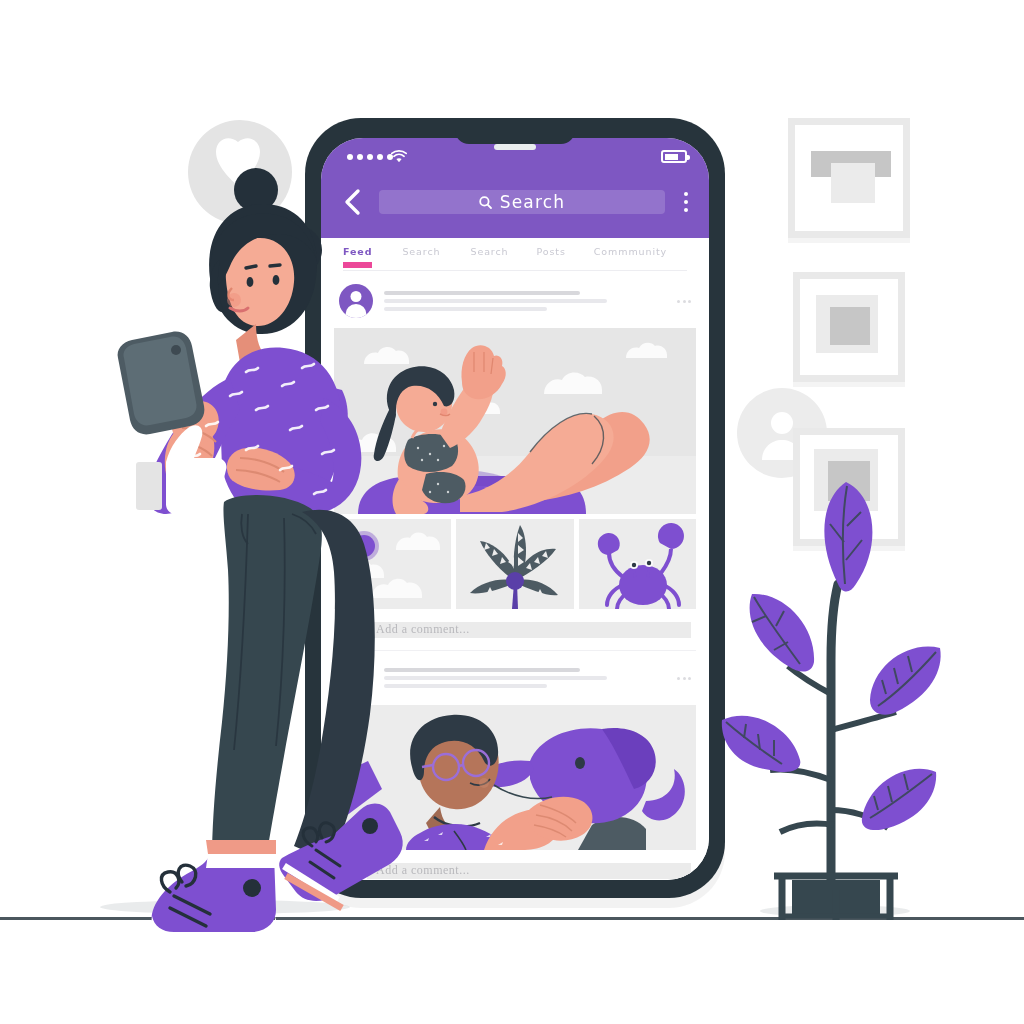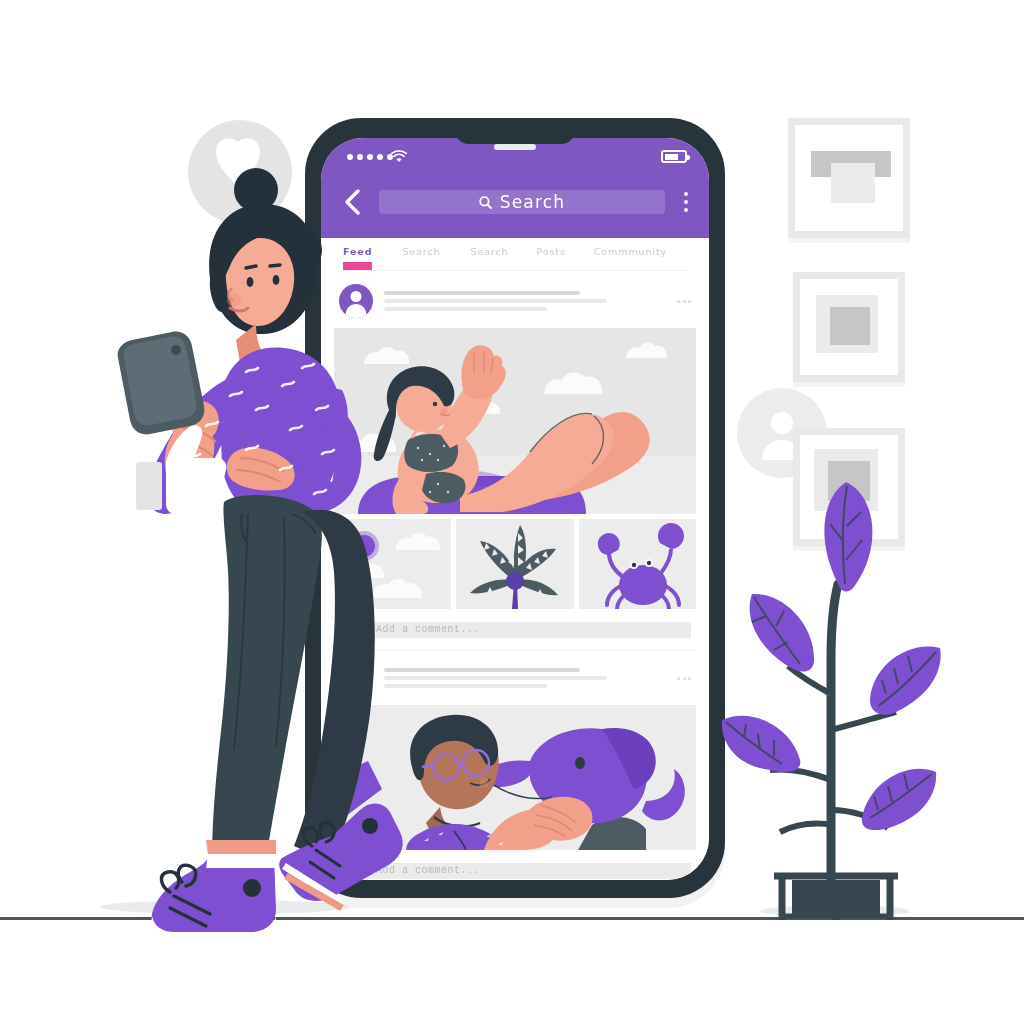--- a/index.html
+++ b/index.html
@@ -178,21 +178,21 @@
   }
   .tab {
     font-size:9.5px;
     letter-spacing:.9px;
     color:#c9c9d2;
     white-space:nowrap;
     padding-bottom:5px;
     cursor:pointer;
     font-family:"DejaVu Sans", sans-serif;
   }
-  .tab.active { color:#7e57c2; font-weight:bold; border-bottom:8px solid #ec4899; }
+  .tab.active { color:#7e57c2; font-weight:bold; border-bottom:6px solid #ec4899; }
   #tab-divider {
     position:absolute; left:22px; top:132px;
     width:344px; height:1px; background:#ededf1;
   }
 
   
   #feed {
     position:absolute; left:0; top:136px;
     width:388px; height:606px;
     background:#ffffff;
@@ -272,23 +272,23 @@
   }
   .comment-input {
     flex:1; height:16px;
     background:#ebebeb;
     display:flex; align-items:center;
     padding-left:9px;
     box-sizing:border-box;
     cursor:text;
   }
   .comment-placeholder {
-    font-size:10px; color:#b8b8bc;
+    font-size:12px; color:#b8b8bc;
     letter-spacing:.5px;
-    font-family:Liberation Mono, monospace;
+    font-family:Liberation Serif, serif;
   }
   .post-divider {
     margin: 0 13px;
     height:1px; background:#f0f0f3;
   }
 
   
   #char-shadow {
     left:100px; top:900px; width:250px; height:14px;
     background:#2b3a42; opacity:.10; border-radius:50%;

